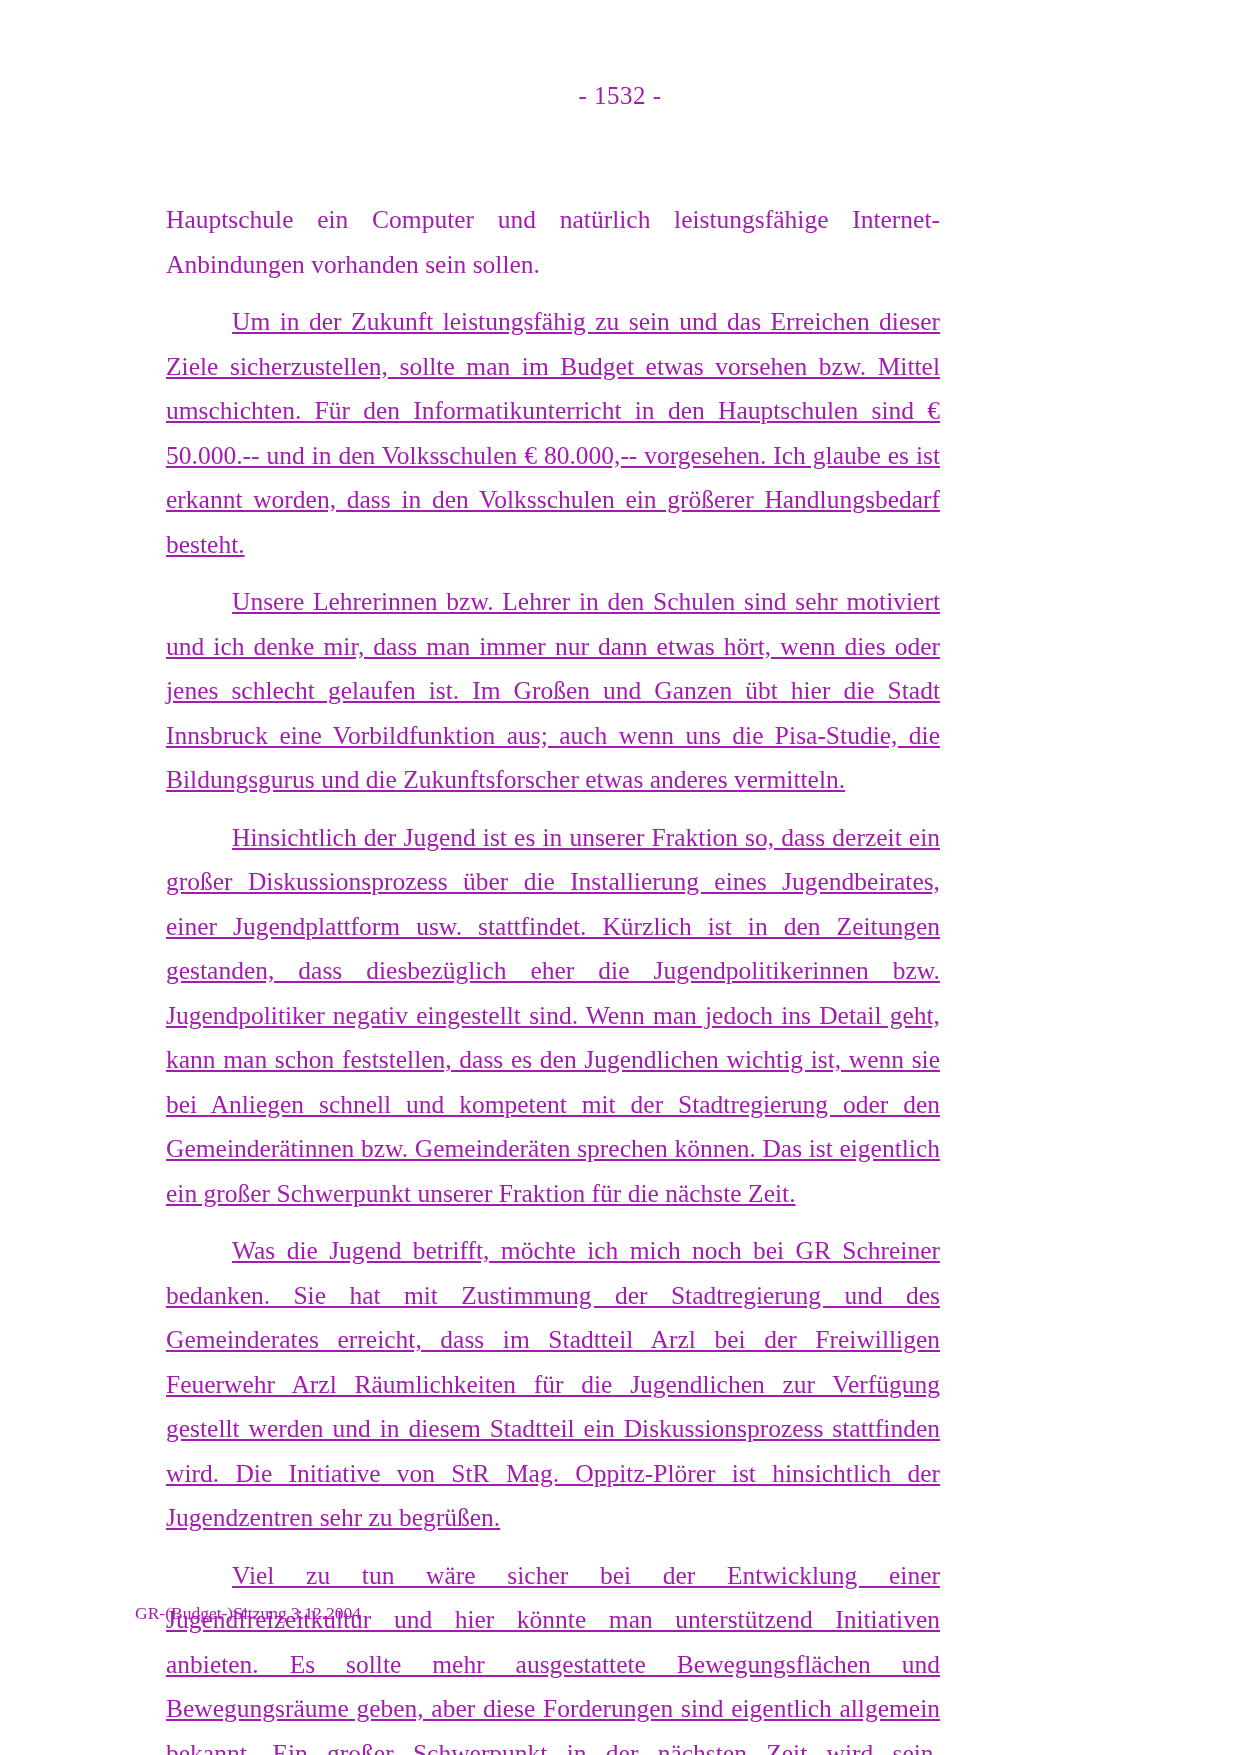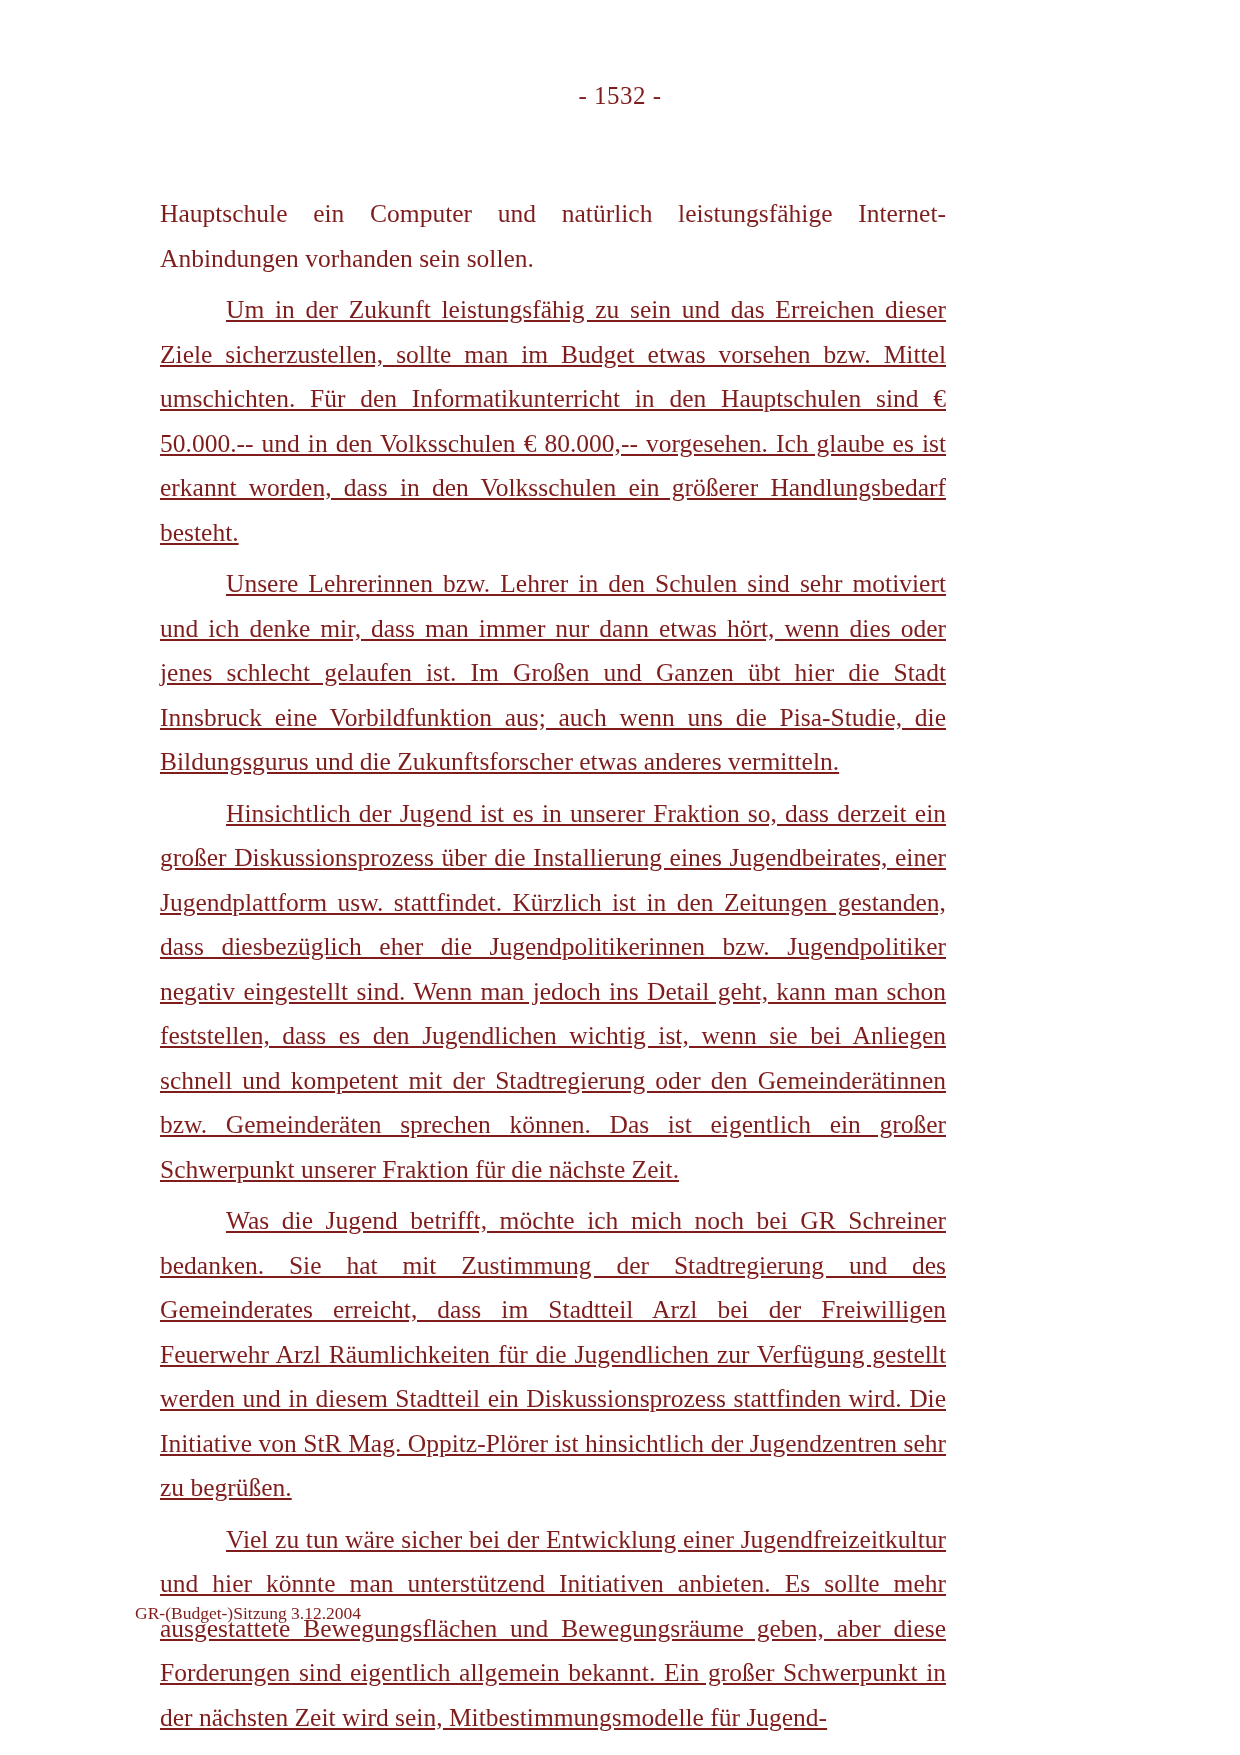--- a/index.html
+++ b/index.html
@@ -7,21 +7,21 @@
     padding: 0;
     background: #ffffff;
   }
   .page {
     position: relative;
     width: 1240px;
     height: 1755px;
     margin: 0 auto;
     background: #ffffff;
     font-family: "Liberation Serif", "DejaVu Serif", serif;
-    color: #7f1d1d;
+    color: #a21caf;
     box-sizing: border-box;
     overflow: hidden;
   }
   .page-number {
     position: absolute;
     top: 82px;
     left: 0;
     width: 100%;
     text-align: center;
     font-size: 25px;
@@ -33,21 +33,21 @@
     left: 153px;
     width: 800px;
     font-size: 25.5px;
     line-height: 44.5px;
     text-align: justify;
     text-justify: inter-word;
     -webkit-hyphens: none;
     hyphens: none;
   }
   .body-text p {
-    margin: 7px;
+    margin: 13px;
     text-align: justify;
   }
   .body-text p.indent {
     text-indent: 66px;
     text-decoration: underline;
   }
   .footer {
     position: absolute;
     left: 135px;
     top: 1602px;

